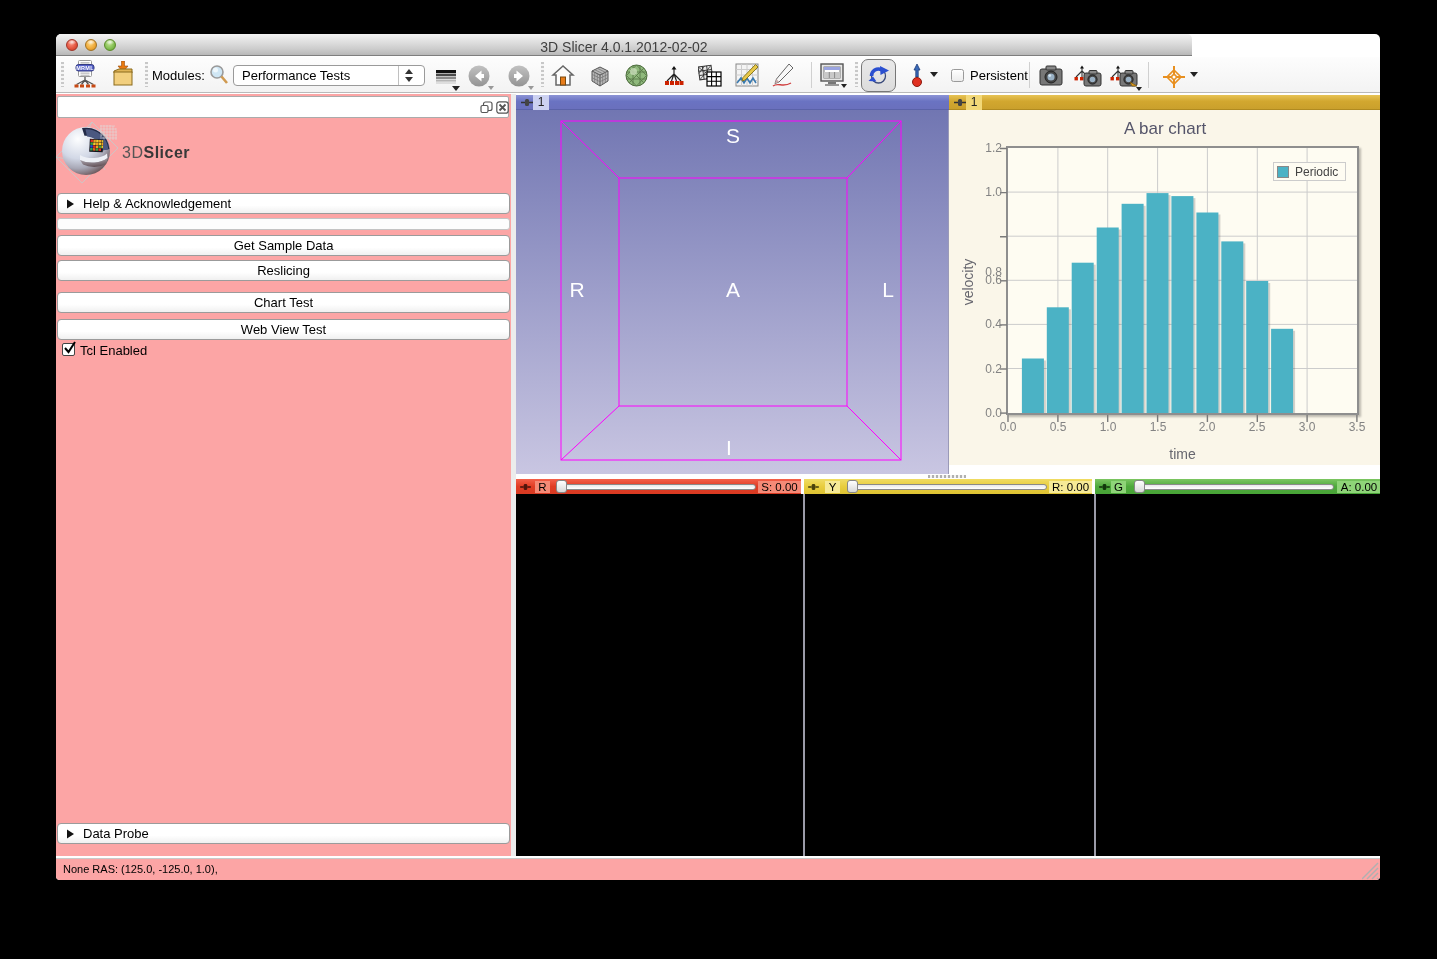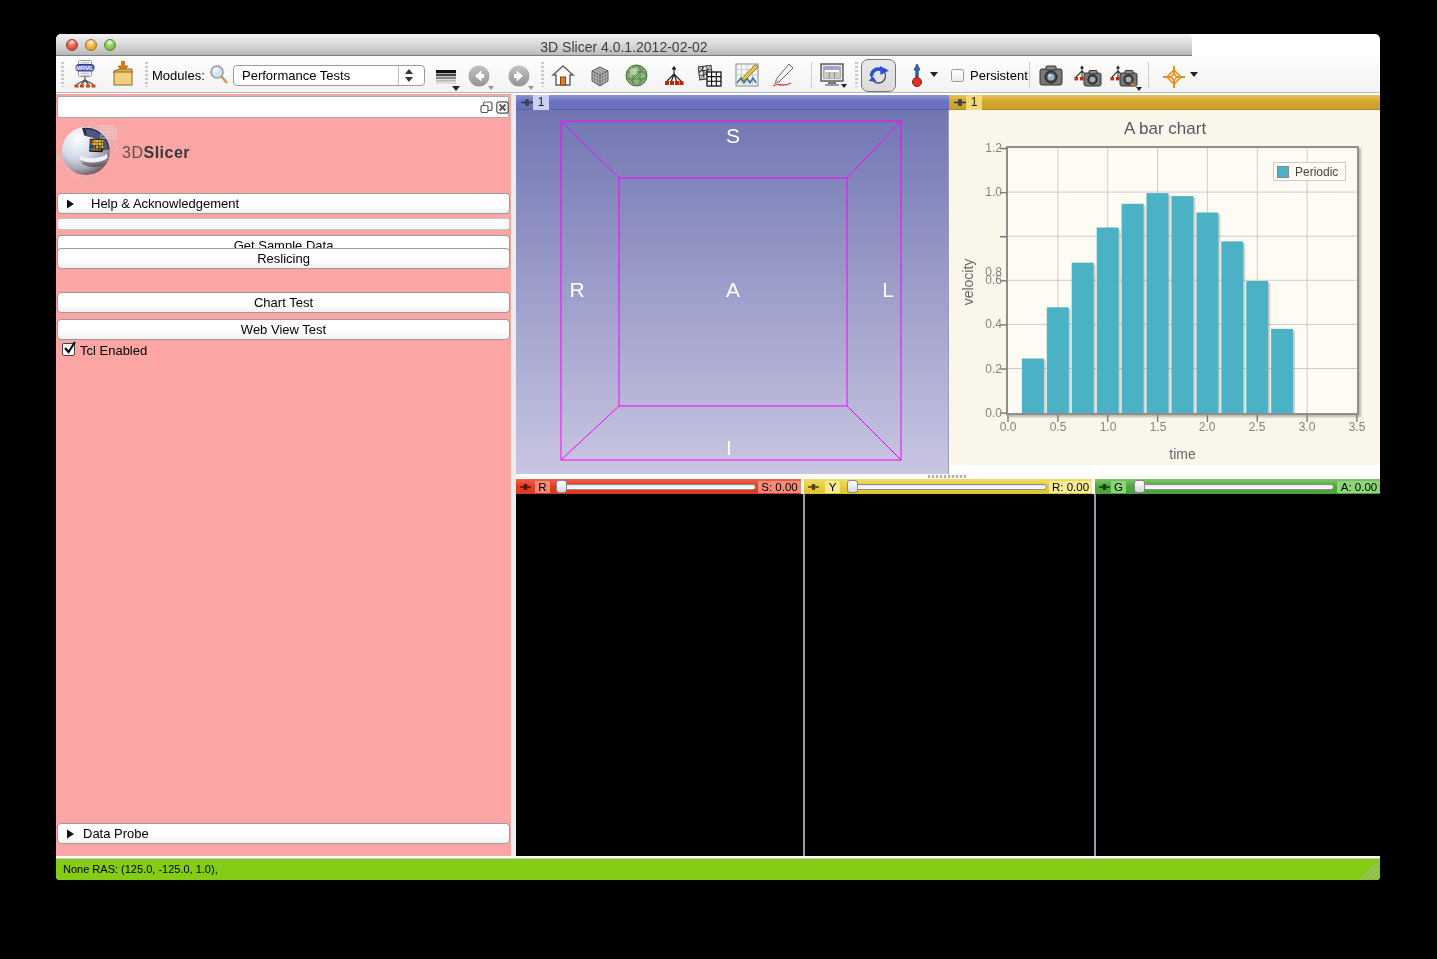--- a/index.html
+++ b/index.html
@@ -295,28 +295,28 @@
           <stop offset="0.95" stop-color="#39262c"></stop>
         </radialGradient>
         <linearGradient id="lg3" x1="0" y1="0" x2="0" y2="1">
           <stop offset="0" stop-color="#b0a8b0"></stop>
             <stop offset="1" stop-color="#4e383c"></stop>
         </linearGradient>
       </defs>
     </svg>
     <div class="abs" style="left:66px; top:50px; font-size:16px; letter-spacing:0.5px; color:#555;">3D<b style="color:#383838;">Slicer</b></div>
 
-    <div class="abs panelbtn" style="top:99px; text-align:left; padding-left:33px;">Help &amp; Acknowledgement
+    <div class="abs panelbtn" style="top:99px; text-align:left; padding-left:25px;">Help &amp; Acknowledgement
       <svg class="abs" style="left:8px; top:5px;" width="9" height="10" viewBox="0 0 9 10">
           <path d="M1 0.5 L8 5 L1 9.5 Z" fill="#111"></path>
         </svg>
     </div>
     <div class="abs" style="left:1px; top:124px; width:453px; height:12px; border:1px solid #c4c4c4; border-radius:3px; background:#fdfdfd;"></div>
     <div class="abs panelbtn" style="top:141px;">Get Sample Data</div>
-    <div class="abs panelbtn" style="top:154px;">Reslicing</div>
+    <div class="abs panelbtn" style="top:166px;">Reslicing</div>
     <div class="abs panelbtn" style="top:198px;">Chart Test</div>
     <div class="abs panelbtn" style="top:225px;">Web View Test</div>
 
     <div class="abs" style="left:6px; top:249px; width:13px; height:13px; background:#fff; border:1.2px solid #444; border-radius:2px;">
       <svg class="abs" style="left:0px; top:-4px;" width="15" height="15" viewBox="0 0 15 15">
           <path d="M2 8 L5.5 12 L12 2" stroke="#000" stroke-width="2" fill="none"></path>
         </svg>
     </div>
     <div class="abs" style="left:24px; top:249px; font-size:13px;">Tcl Enabled</div>
 
@@ -499,21 +499,21 @@
     <div class="slabel" style="left:16px; width:15px; background:#8ed478;">G</div>
     <div class="slider-groove" style="left:39px; width:200px;"></div>
     <div class="slider-handle" style="left:39px;"></div>
     <div class="slabel" style="left:242px; width:44px; background:#8ed478;">A: 0.00</div>
   </div>
 
   <div class="abs" style="left:460px; top:460px; width:865px; height:362px; background:#000;"></div>
   <div class="abs" style="left:747px; top:460px; width:2px; height:362px; background:#9b9ba8;"></div>
   <div class="abs" style="left:1038px; top:460px; width:2px; height:362px; background:#9b9ba8;"></div>
 
-  <div class="abs" id="statusbar" style="left:0; top:824px; width:1324px; height:24px; background:#84cc16; border-top:1px solid #c9c9c9; font-size:11px;">
+  <div class="abs" id="statusbar" style="left:0; top:824px; width:1324px; height:24px; background:#fca5a5; border-top:1px solid #c9c9c9; font-size:11px;">
     <div class="abs" style="left:7px; top:4px;">None RAS: (125.0, -125.0, 1.0),</div>
     <svg class="abs" style="left:1306px; top:3px;" width="17" height="18" viewBox="0 0 17 18">
       <g stroke="#b0b0b0" stroke-width="1.4">
         <line x1="16" y1="1" x2="0" y2="17"></line>
           <line x1="16" y1="6" x2="5" y2="17"></line>
         <line x1="16" y1="11" x2="10" y2="17"></line>
           <line x1="16" y1="16" x2="15" y2="17"></line>
       </g>
     </svg>
   </div>

